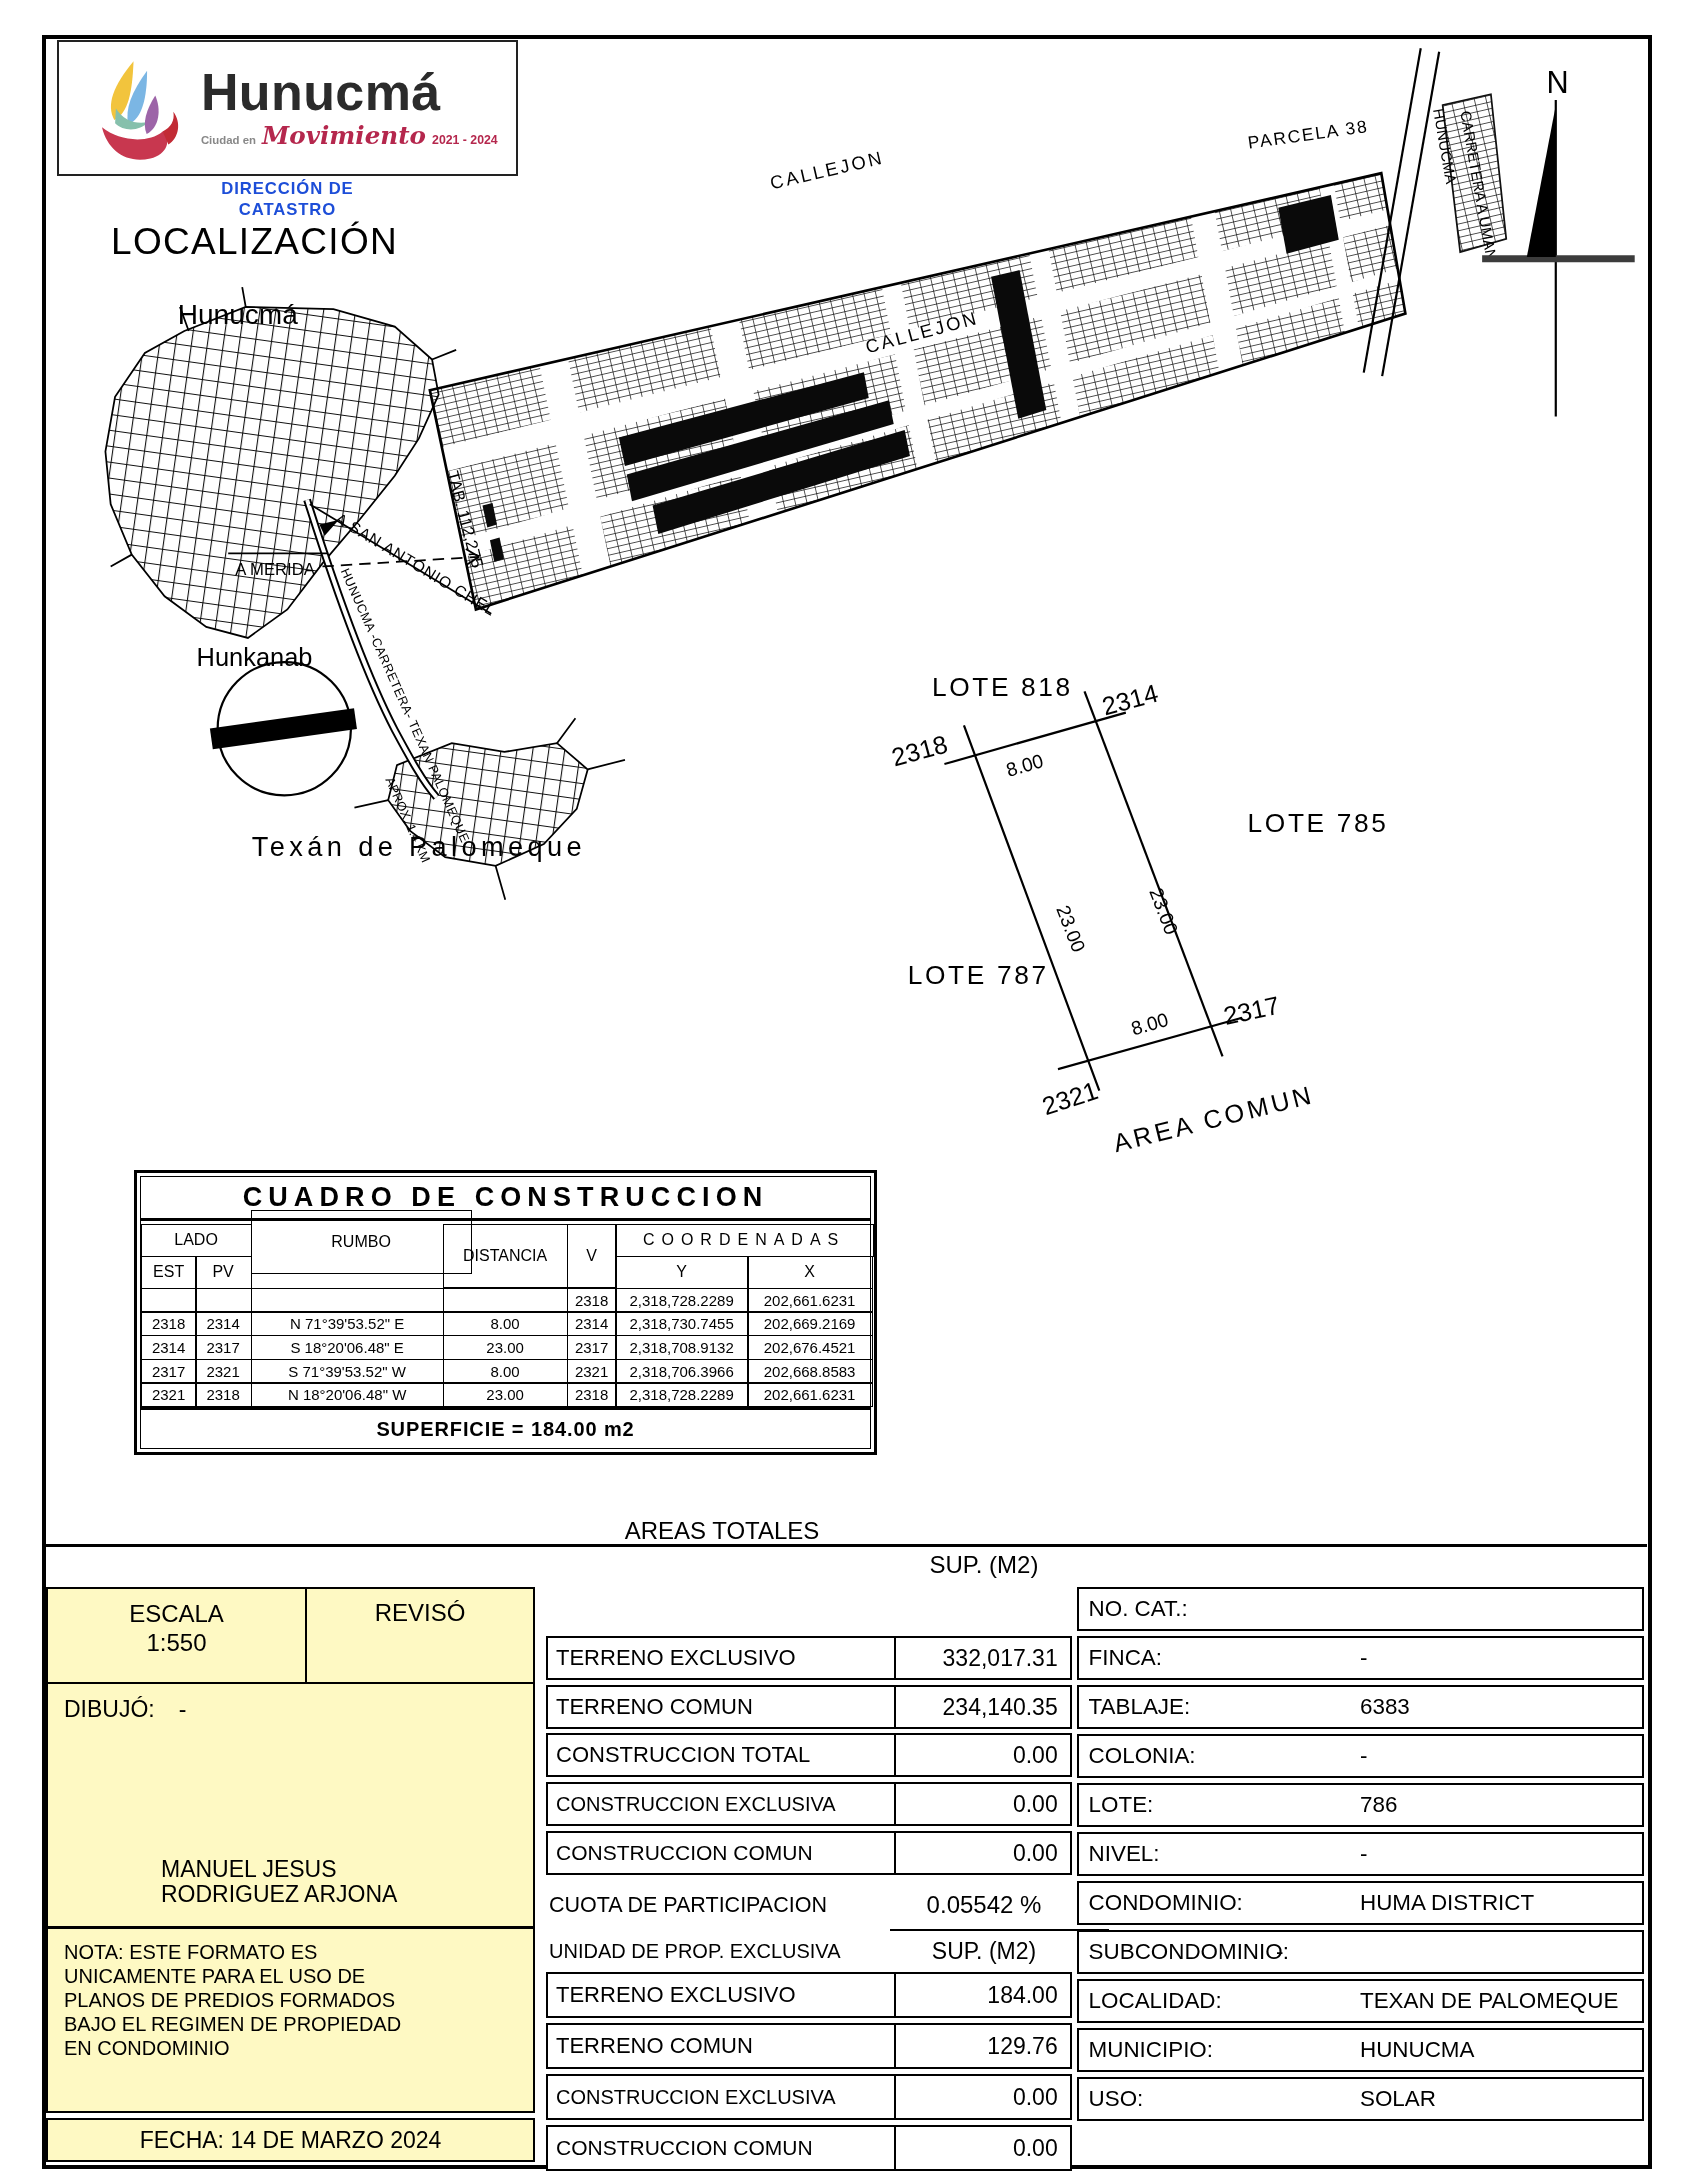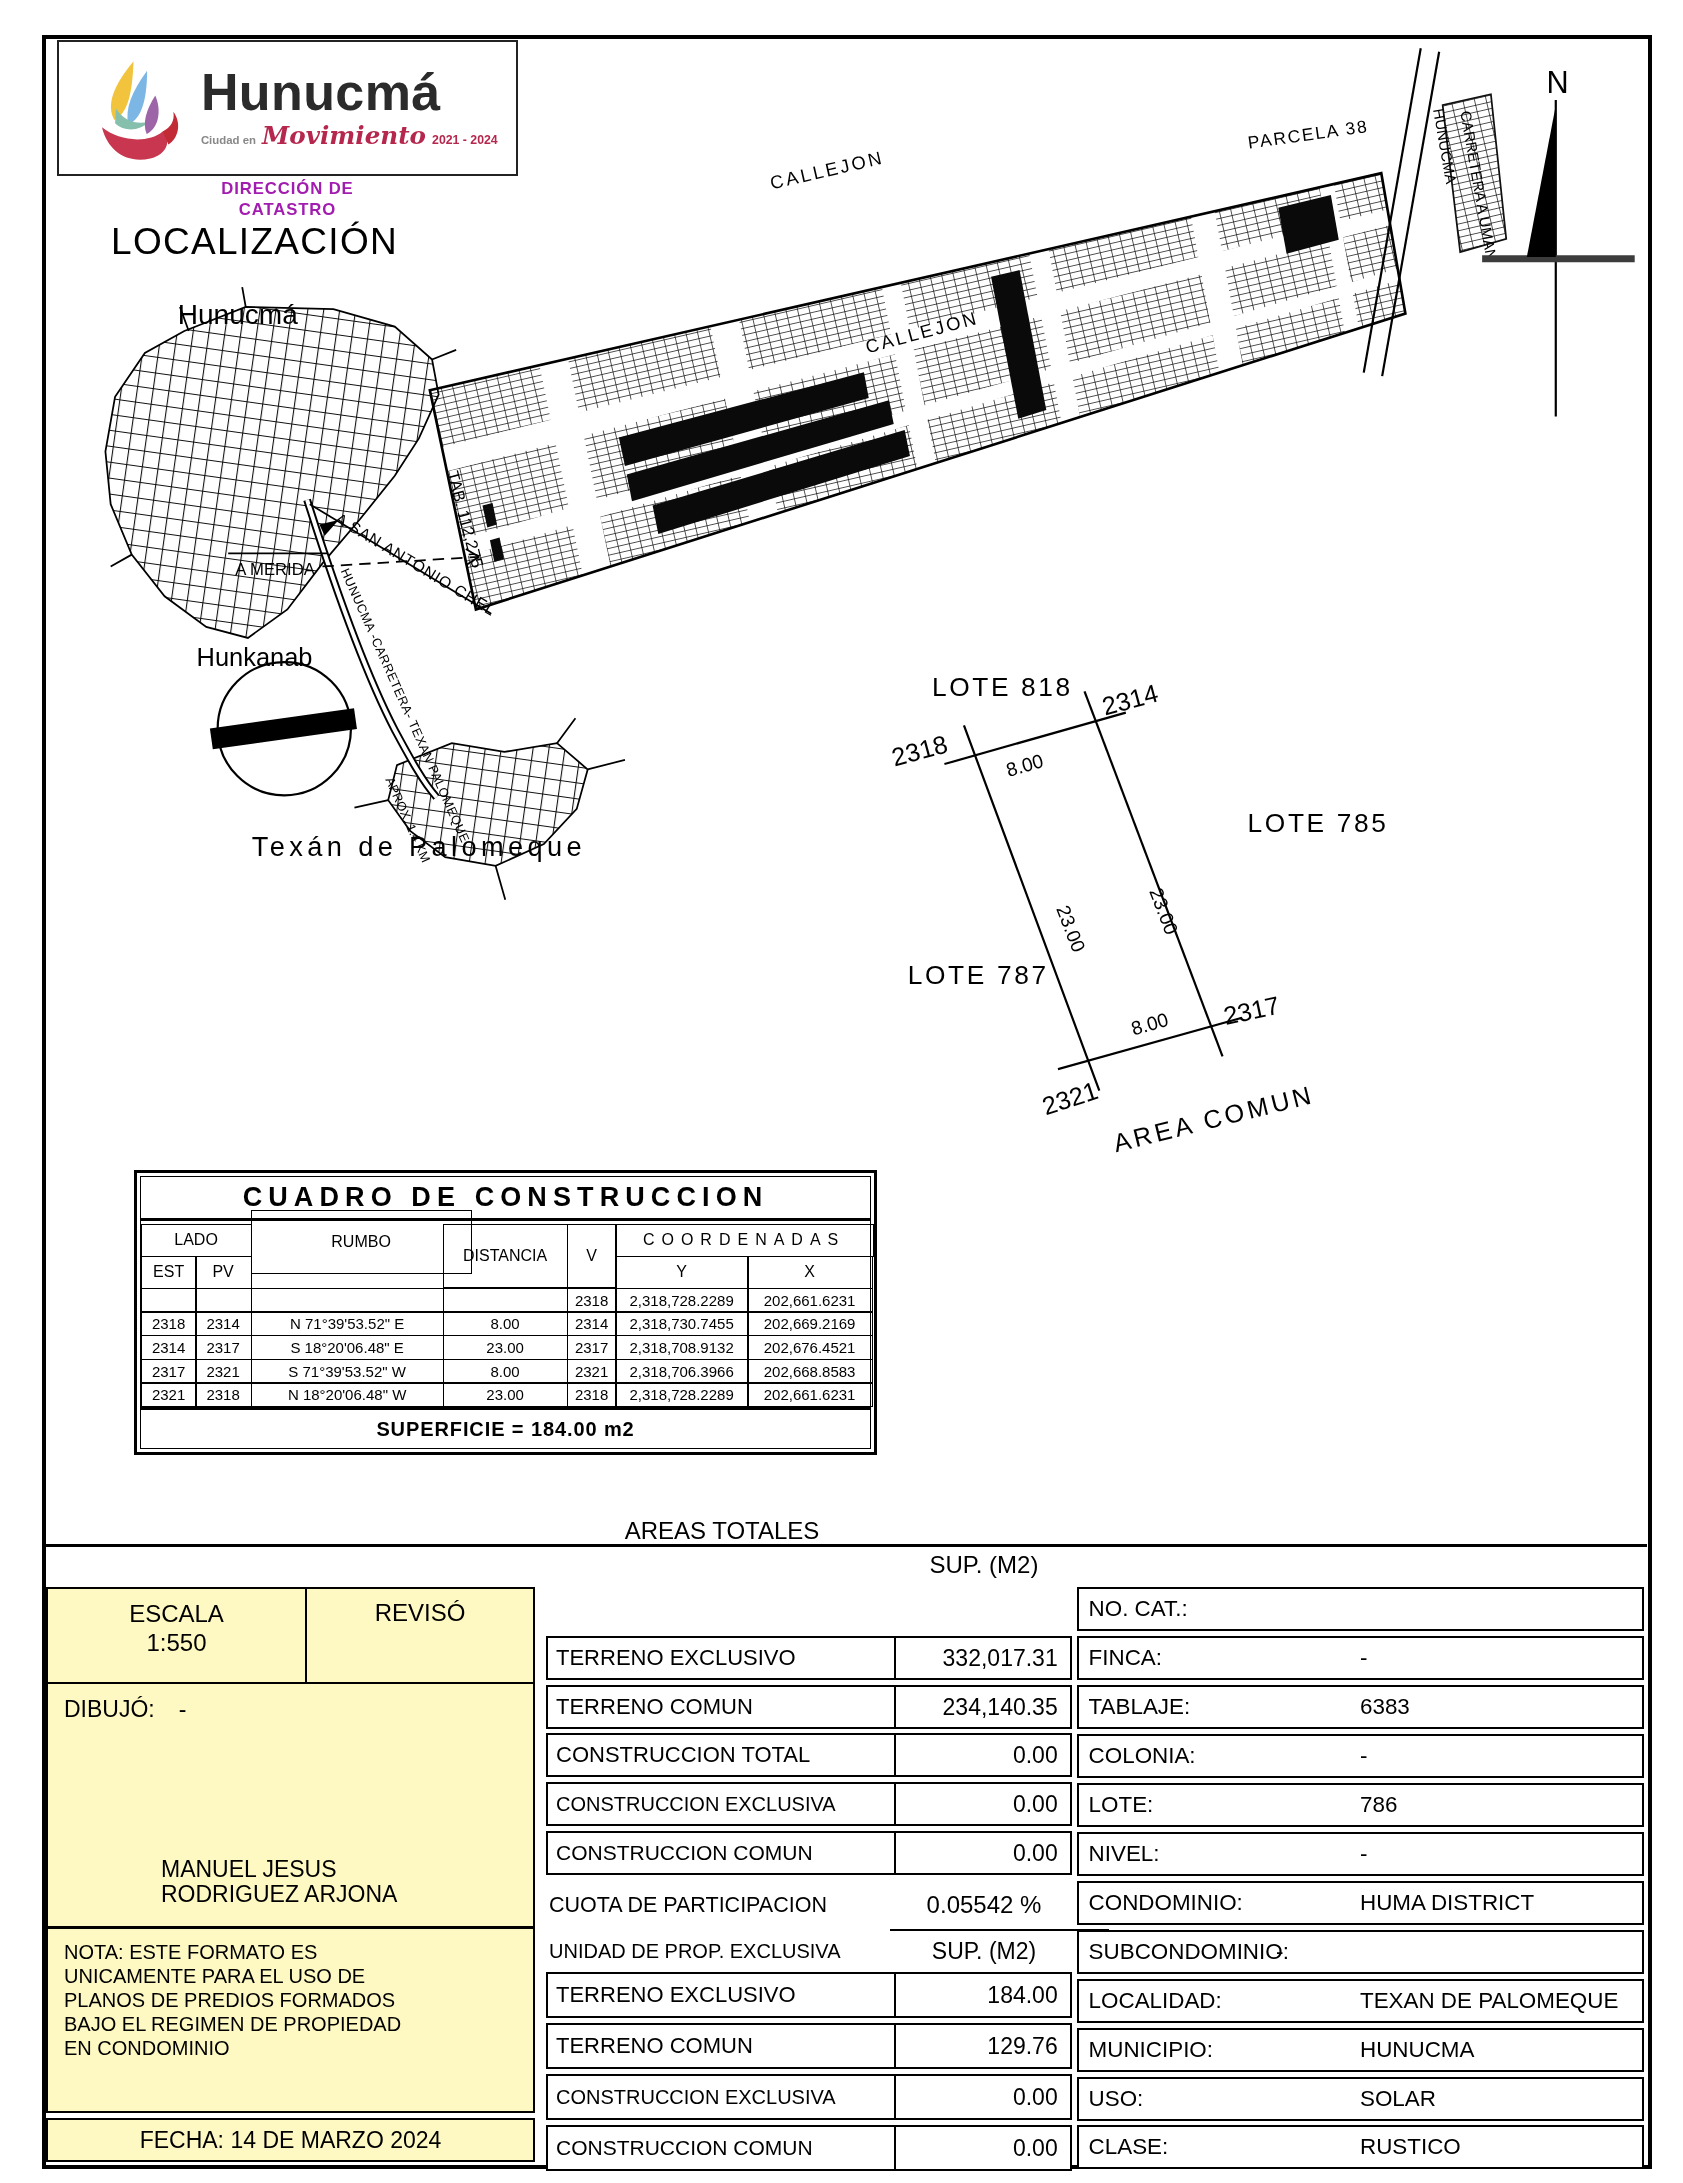--- a/index.html
+++ b/index.html
@@ -12,21 +12,21 @@
   
   #frame { left:42px; top:35px; width:1610px; height:2134px; border:4px solid #000; }
   
   #logo-box { left:57px; top:40px; width:461px; height:136px; border:2.6px solid #222; display:flex; align-items:center; padding:4.4px 8.8px; }
   #logo-text { margin-left:6.1px; }
   #logo-title { font-size:52px; font-weight:bold; color:#2b2b2b; letter-spacing:0.4px; line-height:1; }
   #logo-tagline { display:flex; align-items:baseline; gap:6.1px; margin-top:2.6px; }
   #tag-pre { font-size:11.4px; color:#888; font-weight:bold; }
   #tag-script { font-family:"DejaVu Serif", serif; font-style:italic; font-weight:bold; font-size:24.6px; color:#b5274d; }
   #tag-years { font-size:12.3px; color:#b5274d; font-weight:bold; }
-  #dept { left:145px; top:179px; width:285px; text-align:center; font-size:16.7px; font-weight:bold; color:#a21caf; letter-spacing:0.9px; line-height:1.25; }
+  #dept { left:145px; top:179px; width:285px; text-align:center; font-size:16.7px; font-weight:bold; color:#1d4ed8; letter-spacing:0.9px; line-height:1.25; }
   #localizacion { left:111px; top:221px; font-size:37px; letter-spacing:1.3px; color:#000; }
   
   #cuadro { left:134px; top:1170px; width:743px; height:285px; border:3.5px solid #000; padding:2.6px; }
   #cuadro-inner { width:100%; height:100%; border:1.8px solid #000; position:relative; }
   #cuadro-title { position:absolute; left:0; top:0; width:100%; height:44px; border-bottom:3.5px solid #000;
      display:flex; align-items:center; justify-content:center; font-size:27px; font-weight:bold; letter-spacing:6.1px; }
   .tcell { position:absolute; border:1.3px solid #000; display:flex; align-items:center; justify-content:center; font-size:15px; }
   .thead { font-size:16px; }
   
   .formline { background:#000; }
@@ -358,19 +358,15 @@
     <span class="val">TEXAN DE PALOMEQUE</span>
   </div>
   <div class="cad-row" style="top:2028px">
     <span class="lbl">MUNICIPIO:</span>
     <span class="val">HUNUCMA</span>
   </div>
   <div class="cad-row" style="top:2077px">
     <span class="lbl">USO:</span>
     <span class="val">SOLAR</span>
   </div>
-  <div class="cad-row" style="top:2125px">
-    <span class="lbl">CLASE:</span>
-    <span class="val">RUSTICO</span>
-  </div>
 
 </div>
 
 
 </body></html>

